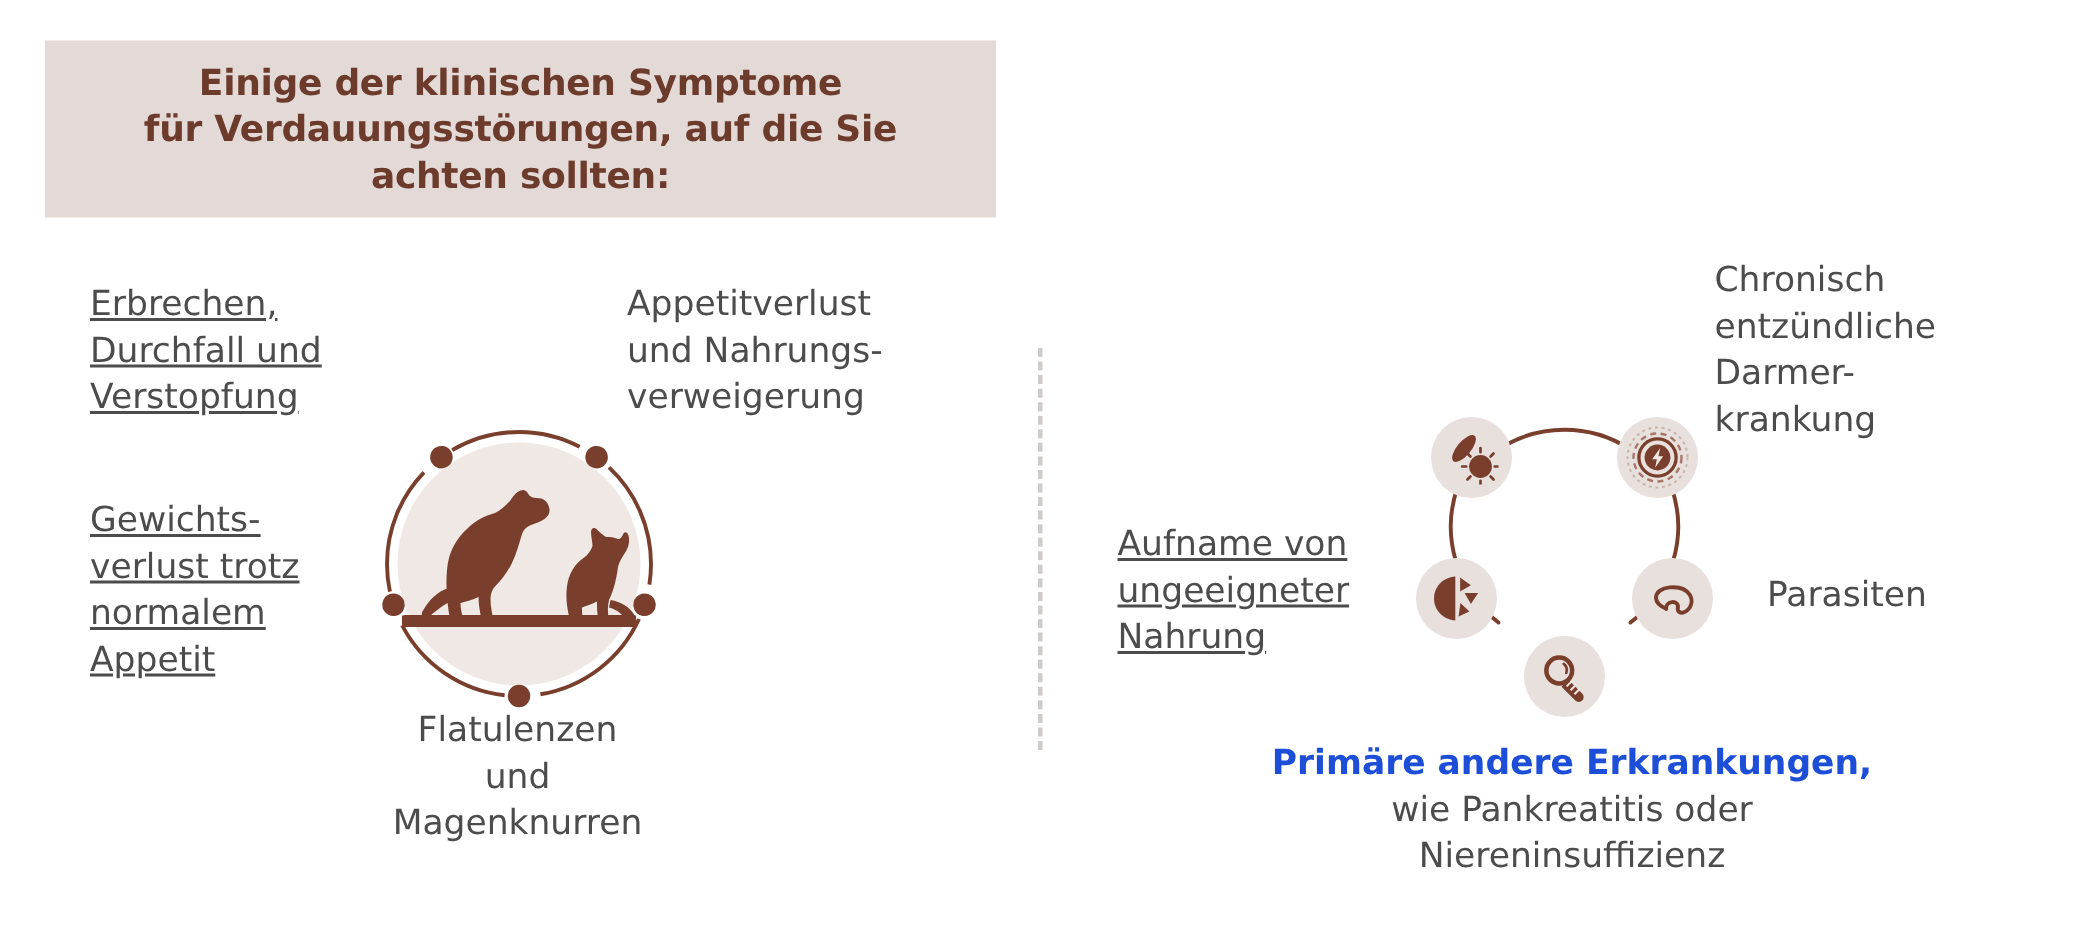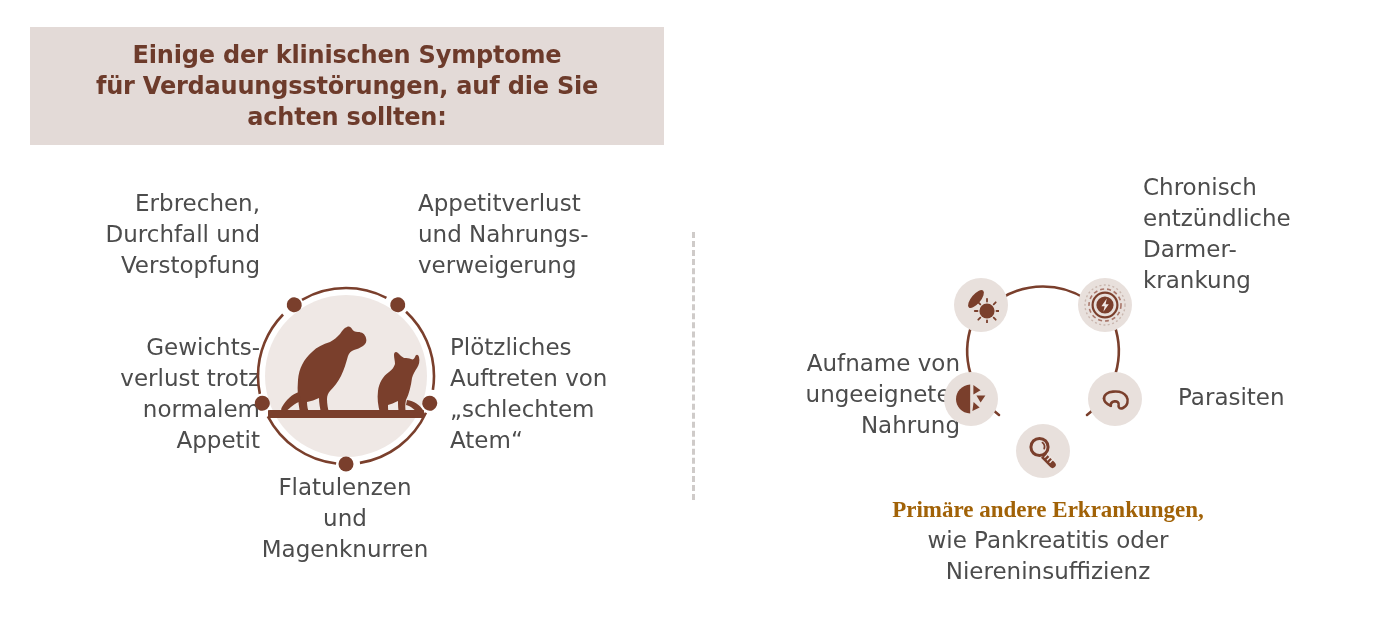--- a/index.html
+++ b/index.html
@@ -43,24 +43,24 @@
   }
 
   
   .lbl{
     position:absolute;
     color:#4c4c4c;
     font-size:23px;
     line-height:31px;
     white-space:pre-line;
   }
-  .lbl.r{text-align:right;}
+  .lbl.r{text-align:left;text-decoration:underline;}
   .lbl.l{text-align:left;}
   .lbl.c{text-align:center;}
-  .lbl .bold{font-weight:bold;color:#a16207;font-family:Liberation Serif, serif;}
+  .lbl .bold{font-weight:bold;color:#1d4ed8;}
 
   
   #left-diagram{
     position:absolute;left:248px;top:278px;width:196px;height:196px;
   }
   #left-ring{
     position:absolute;left:0;top:0;width:196px;height:196px;
   }
   #left-inner-circle{
     position:absolute;left:17px;top:17px;width:162px;height:162px;
@@ -109,24 +109,20 @@
   <div class="lbl r lbl-left-1">Erbrechen,
 Durchfall und
 Verstopfung</div>
   <div class="lbl r lbl-left-2">Gewichts-
 verlust trotz
 normalem
 Appetit</div>
   <div class="lbl l lbl-left-3">Appetitverlust
 und Nahrungs-
 verweigerung</div>
-  <div class="lbl l lbl-left-4">Plötzliches
-Auftreten von
-„schlechtem
-Atem“</div>
   <div class="lbl c lbl-left-5">Flatulenzen
 und
 Magenknurren</div>
 
   <div id="left-diagram">
     <div id="left-inner-circle"></div>
     <svg id="left-ring" viewBox="0 0 196 196">
 
       <circle cx="98" cy="98" r="88" fill="none" stroke="#7a3f2c" stroke-width="2.6" stroke-dasharray="86 24" stroke-dashoffset="44" transform="rotate(-90 98 98)"></circle>
 

